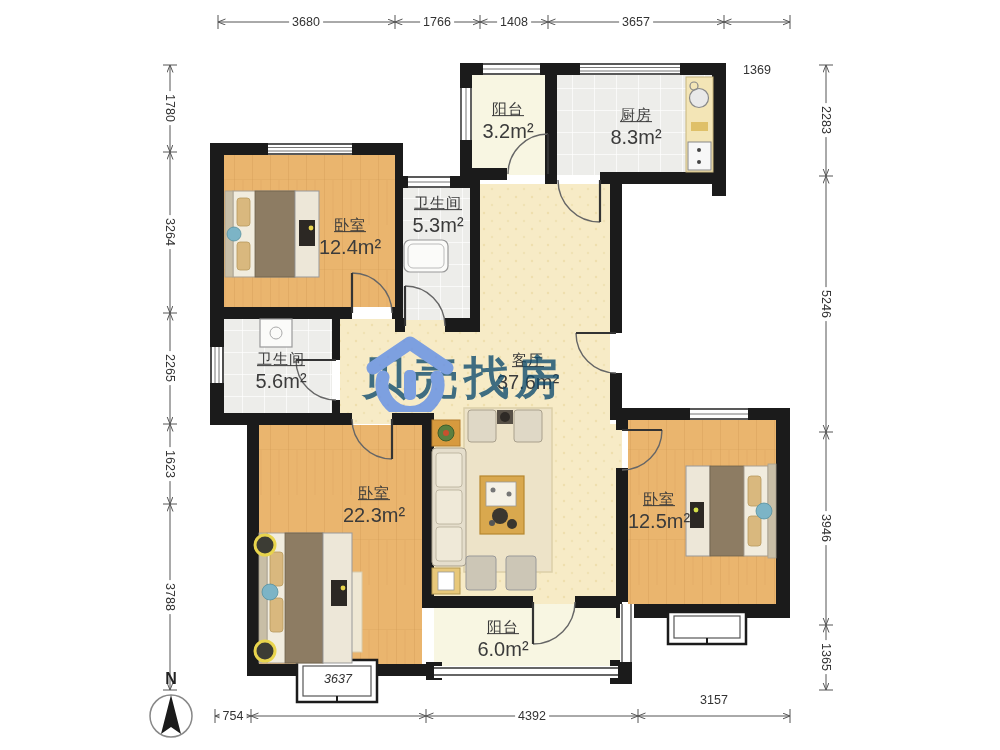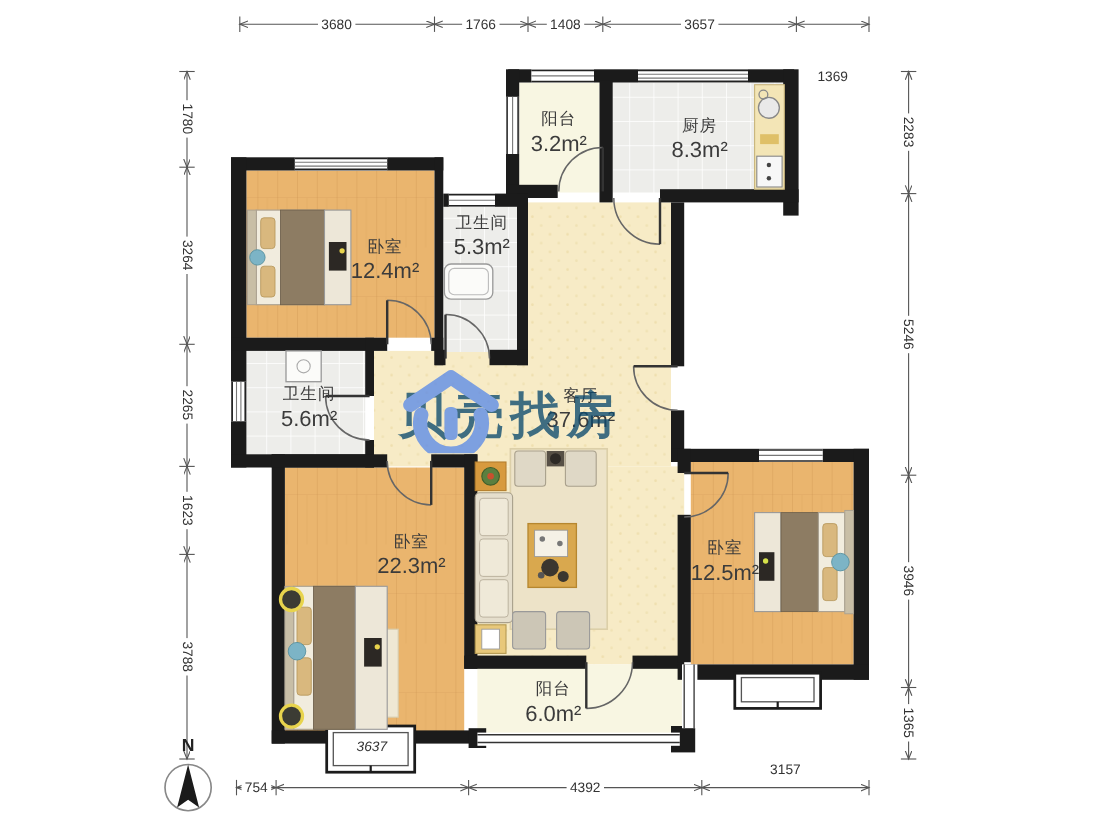--- a/index.html
+++ b/index.html
@@ -6,21 +6,21 @@
   .stage{
     position:relative;width:1000px;height:750px;background:#fff;overflow:hidden;
     font-family:"Liberation Sans","DejaVu Sans",sans-serif;
   }
   .stage svg{position:absolute;left:0;top:0;}
   .overlay{position:absolute;left:0;top:0;width:1000px;height:750px;pointer-events:none;}
   .room-label{
     position:absolute;transform:translate(-50%,-50%);text-align:center;
     color:#3b3b3b;line-height:1.25;white-space:nowrap;
   }
-  .room-label .rname{font-size:15px;letter-spacing:1px;display:block;}
+  .room-label .rname{font-size:15px;letter-spacing:1px;display:block;text-decoration:underline;}
   .room-label .rarea{font-size:20px;display:block;}
   .dim{
     position:absolute;transform:translate(-50%,-50%);
     font-size:12.5px;color:#333;background:#fff;padding:0 3px;white-space:nowrap;
   }
   .dim.vert{transform:translate(-50%,-50%) rotate(90deg);}
   .north-n{
     position:absolute;left:171px;top:688px;transform:translate(-50%,-100%);
     font-size:16px;font-weight:bold;color:#222;
   }

